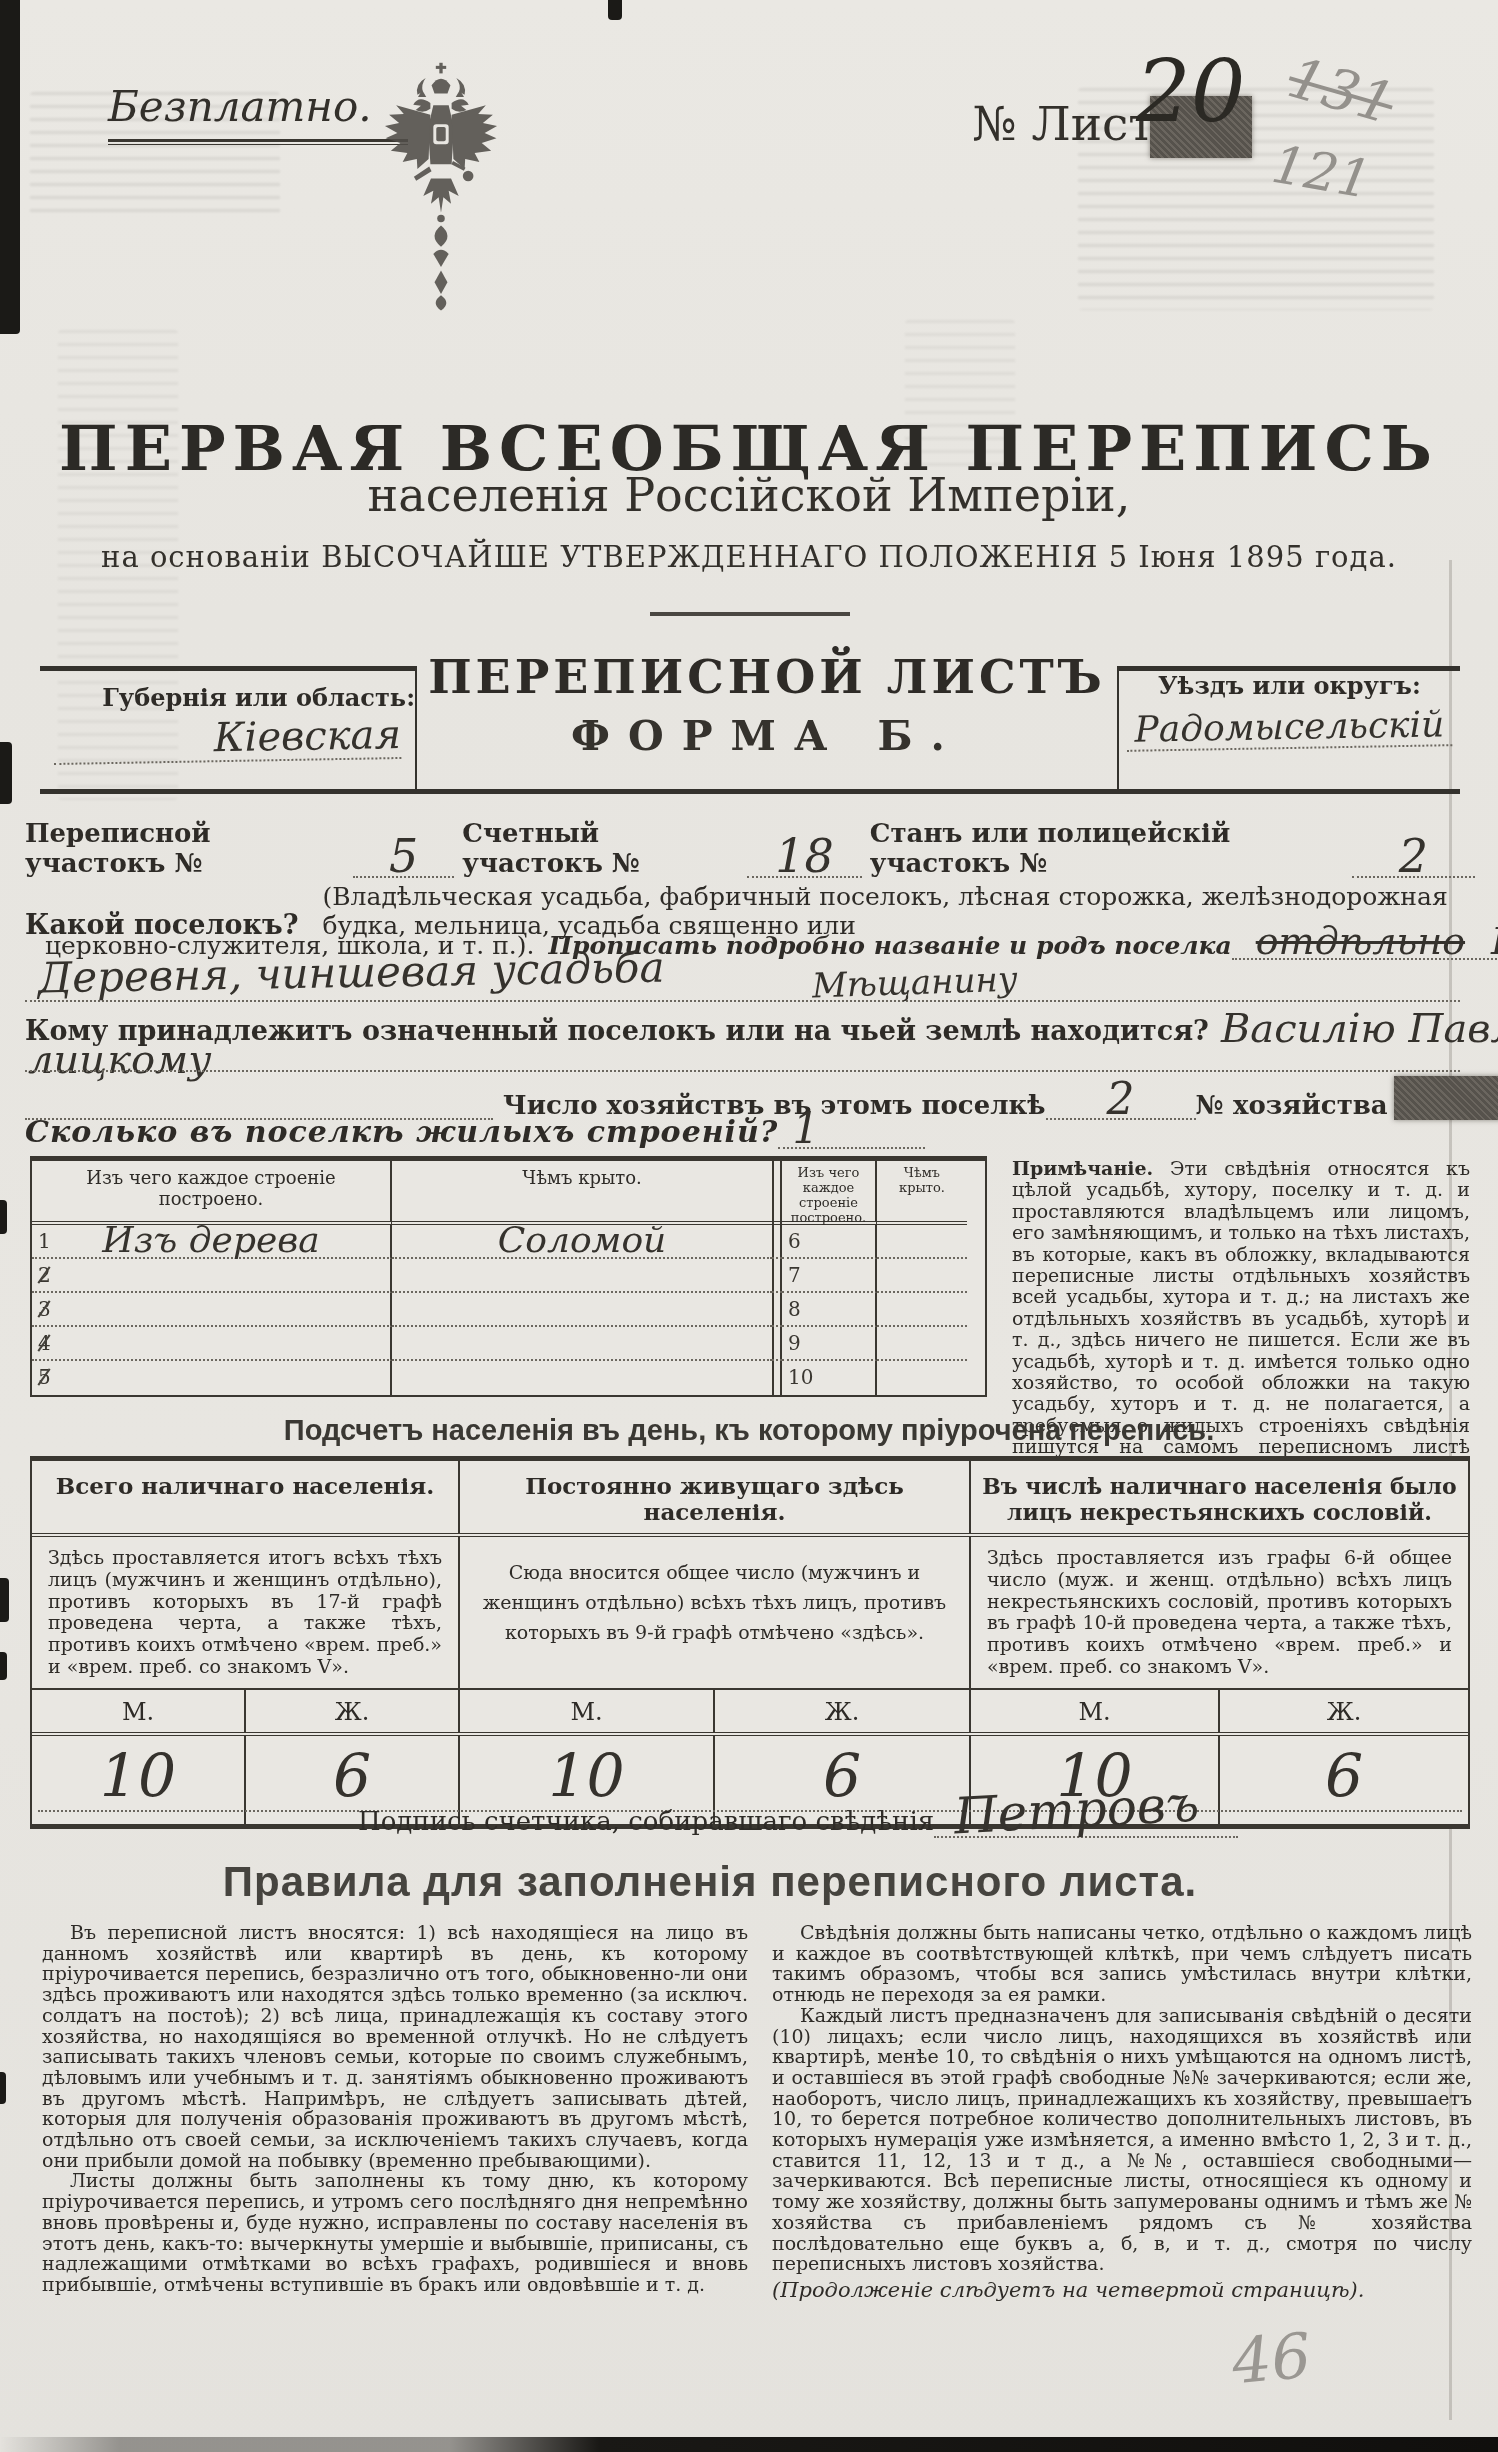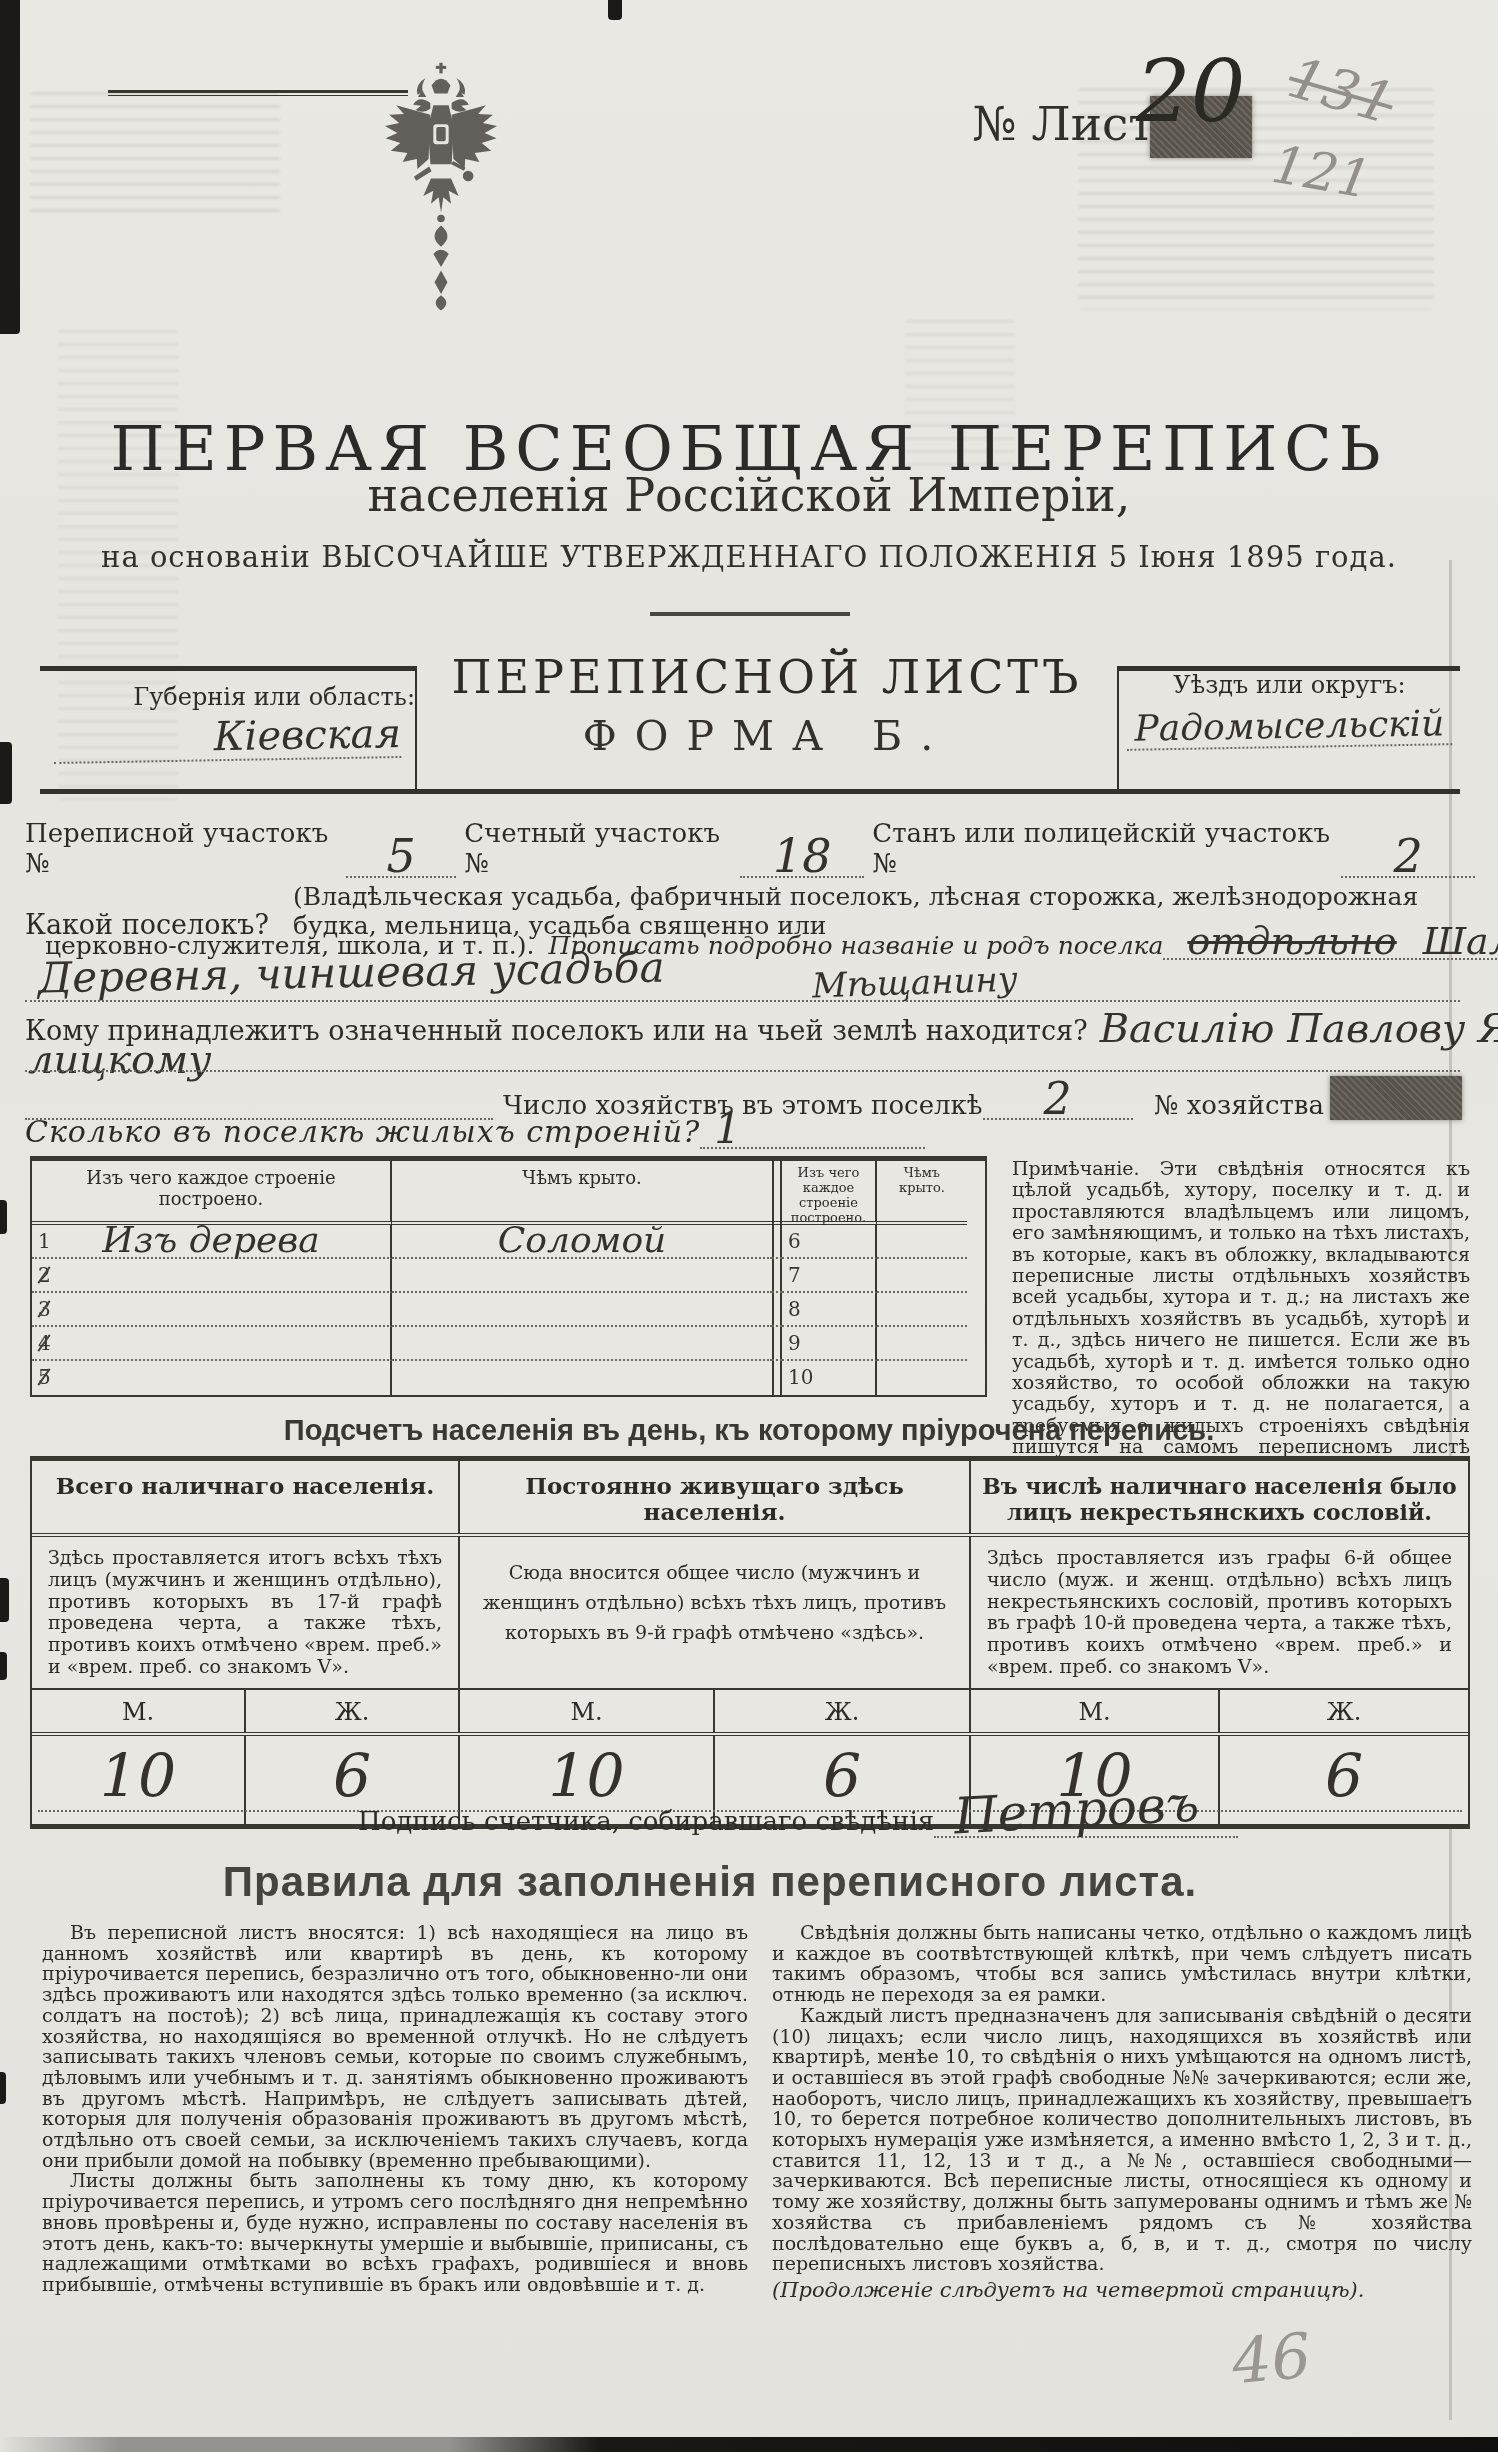--- a/index.html
+++ b/index.html
@@ -1,21 +1,21 @@
 <!DOCTYPE html>
 <html><head>
 <meta charset="utf-8">
 <style>
   *{margin:0;padding:0;box-sizing:border-box}
   html,body{background:#9a9a98}
   .sheet{position:relative;width:1498px;height:2452px;margin:0 auto;overflow:hidden;
     font-family:"DejaVu Serif",serif;color:#2e2b27;
     background:linear-gradient(180deg,#eae8e3 0%,#e7e5e0 25%,#e8e6e1 60%,#e4e2dd 100%);}
   .abs{position:absolute}
-  .b{font-weight:normal}
+  .b{font-weight:bold}
   .i{font-style:italic}
   .ctr{text-align:center}
   .hw{font-family:"DejaVu Serif",serif;font-style:italic;color:#35322d}
   .pencil{font-family:"DejaVu Serif",serif;font-style:italic;color:#94918c}
   .dotu{border-bottom:2px dotted #6b675f}
   .flexline{display:flex;align-items:flex-end}
   
   .hdr-band{display:grid;grid-template-columns:377px 1fr 343px;border-bottom:5px solid #34322d}
   .hdr-cell-l{border-top:5px solid #34322d;border-right:2px solid #34322d;padding-top:12px;text-align:right}
   .hdr-cell-r{border-top:5px solid #34322d;border-left:2px solid #34322d;padding-top:0;text-align:center}
@@ -65,20 +65,21 @@
   <div class="edge" style="left:608px;top:-8px;width:14px;height:28px"></div>
   <div class="abs" style="left:0;top:2437px;width:1498px;height:15px;background:linear-gradient(90deg,rgba(70,68,64,0) 0%,rgba(70,68,64,.5) 8%,rgba(70,68,64,.5) 30%,#191815 40%,#100f0d 100%)"></div>
 
   <div class="bleed" style="left:30px;top:92px;width:250px;height:128px"></div>
   <div class="bleed" style="left:58px;top:330px;width:120px;height:470px;opacity:.07"></div>
   <div class="bleed" style="left:1078px;top:88px;width:356px;height:222px"></div>
   <div class="bleed" style="left:905px;top:320px;width:110px;height:150px;opacity:.07"></div>
   <div class="abs" style="left:1449px;top:560px;width:3px;height:1860px;background:rgba(110,105,98,.28)"></div>
 
   <div class="abs" style="left:108px;top:82px">
+    <div class="i" style="font-size:42px;color:#33302b">Безплатно.</div>
     <div style="width:300px;height:6px;border-top:3px solid #3a3731;border-bottom:1px solid #3a3731;margin-top:8px"></div>
   </div>
 
   <div class="abs" style="left:382px;top:58px">
     <svg width="118" height="255" viewBox="0 0 100 212">
       <g fill="#514e49" opacity="0.88">
         <rect x="48.6" y="2" width="2.8" height="9"></rect>
           <rect x="45.6" y="4.6" width="8.8" height="2.6"></rect>
         <path d="M42 21 q8 -11 16 0 l-2.5 7 h-11 z"></path>
         <path d="M37 15 q-9 5 -7 14 l4.5 -2.5 q-1.5 -6 2.5 -11.5z"></path>

